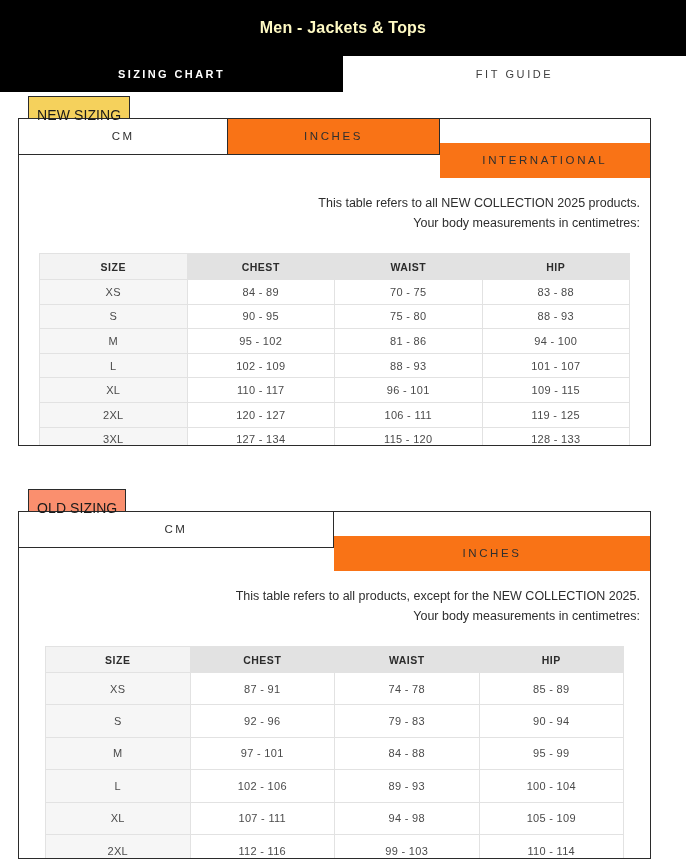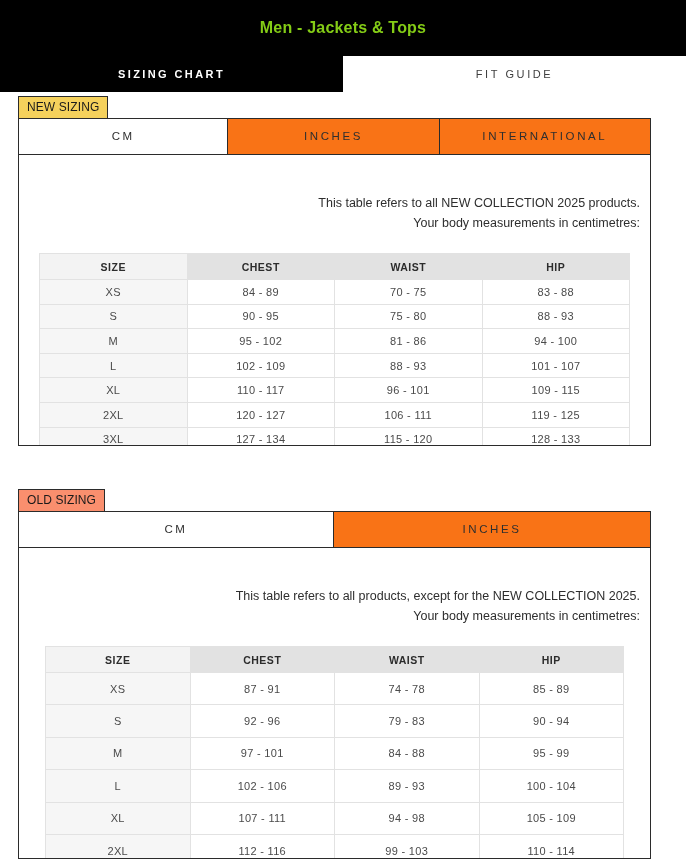--- a/index.html
+++ b/index.html
@@ -13,21 +13,21 @@
   }
 
   
   .header {
     background: #000000;
     width: 686px;
     height: 92px;
     position: relative;
   }
   .header-title {
-    color: #84cc16;
+    color: #fef9c3;
     font-size: 16px;
     font-weight: bold;
     text-align: center;
     letter-spacing: 0.2px;
     line-height: 56px;
     height: 56px;
   }
   .tabbar {
     display: flex;
     height: 36px;
@@ -57,26 +57,26 @@
   }
 
   
   .section {
     position: relative;
     margin: 0 auto;
     width: 686px;
   }
   .badge {
     position: absolute;
-    left: 18px;
+    left: 28px;
     top: 0;
     height: 22px;
     line-height: 21px;
-    padding: 0 8px;
-    font-size: 12px;
+    padding: 8px 8px;
+    font-size: 14px;
     color: #1a1a1a;
     letter-spacing: 0.1px;
     border: 1px solid #2b2b2b;
     border-bottom: none;
     z-index: 3;
     white-space: nowrap;
   }
 
   .panel {
     position: absolute;
@@ -99,21 +99,21 @@
     line-height: 35px;
     text-align: center;
     font-size: 11.5px;
     letter-spacing: 2.6px;
     color: #2f2f2f;
     cursor: pointer;
     border-right: 1px solid #2b2b2b;
     white-space: nowrap;
     overflow: hidden;
   }
-  .unit-tab:last-child { border-right: none; }
+  .unit-tab:last-child { border-right: none; margin-top: 24px; }
   .unit-tab.unit-active { background: #ffffff; }
   .unit-tab.unit-inactive { background: #f97316; }
 
   
   .intro {
     text-align: right;
     padding: 38px 10px 6px;
   }
   .intro-line {
     font-size: 12.5px;

